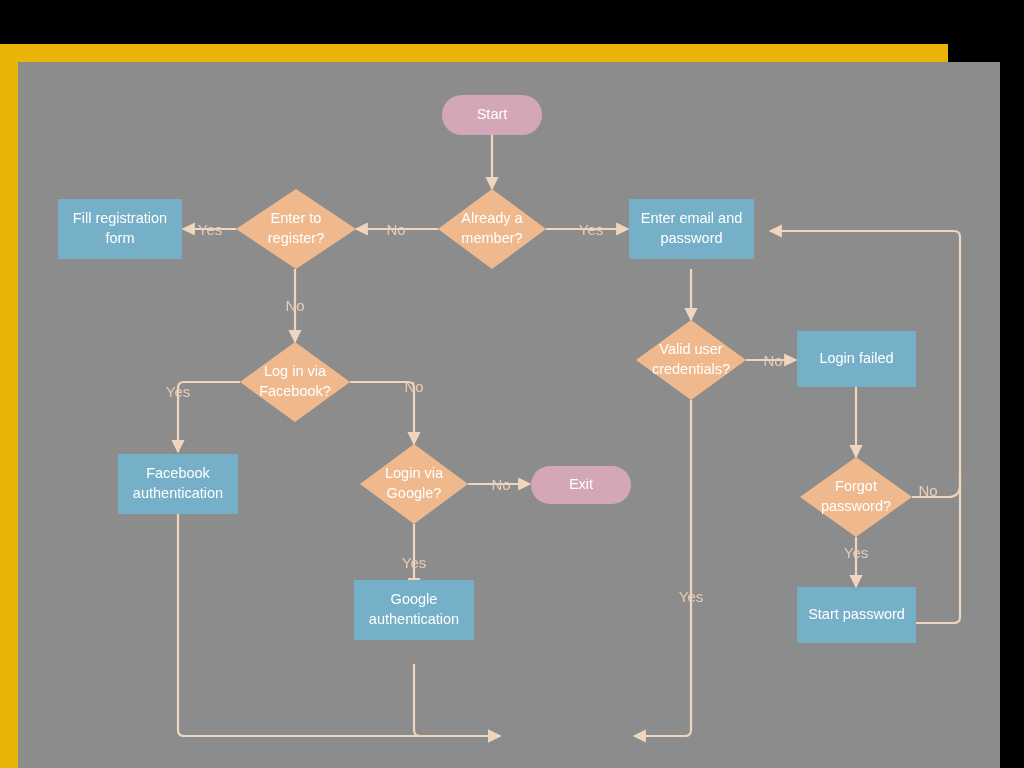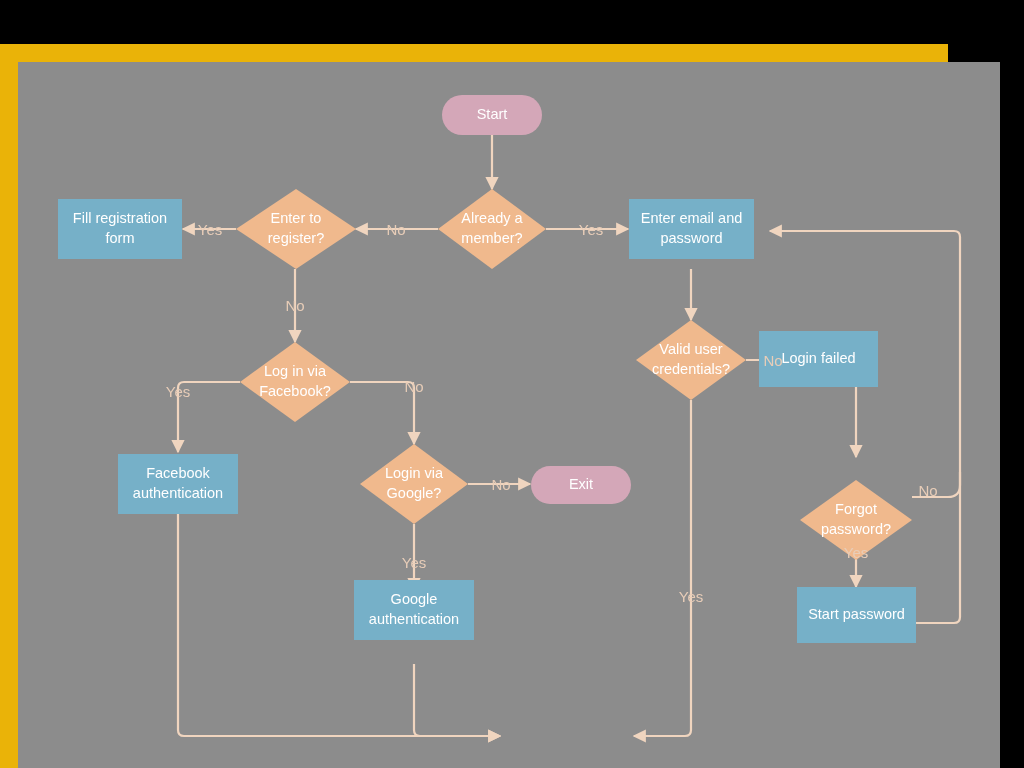--- a/index.html
+++ b/index.html
@@ -181,25 +181,25 @@
       <span class="label">Fill registration
 form</span>
     </div>
 
     <div class="node decision" style="left:618px; top:258px; width:110px; height:80px;">
       <span class="diamond-shape"></span>
       <span class="label">Valid user
 credentials?</span>
     </div>
 
-    <div class="node process" style="left:741px; top:269px; width:119px; height:56px;">
+    <div class="node process" style="left:779px; top:269px; width:119px; height:56px;">
       <span class="label">Login failed</span>
     </div>
 
-    <div class="node decision" style="left:782px; top:418px; width:112px; height:80px;text-align:center;">
+    <div class="node decision" style="left:782px; top:395px; width:112px; height:80px;text-align:center;">
       <span class="diamond-shape"></span>
       <span class="label">Forgot
 password?</span>
     </div>
 
     <div class="node process" style="left:779px; top:525px; width:119px; height:56px;">
       <span class="label">Start password</span>
     </div>
 
     <div class="node decision" style="left:222px; top:280px; width:110px; height:80px;">

